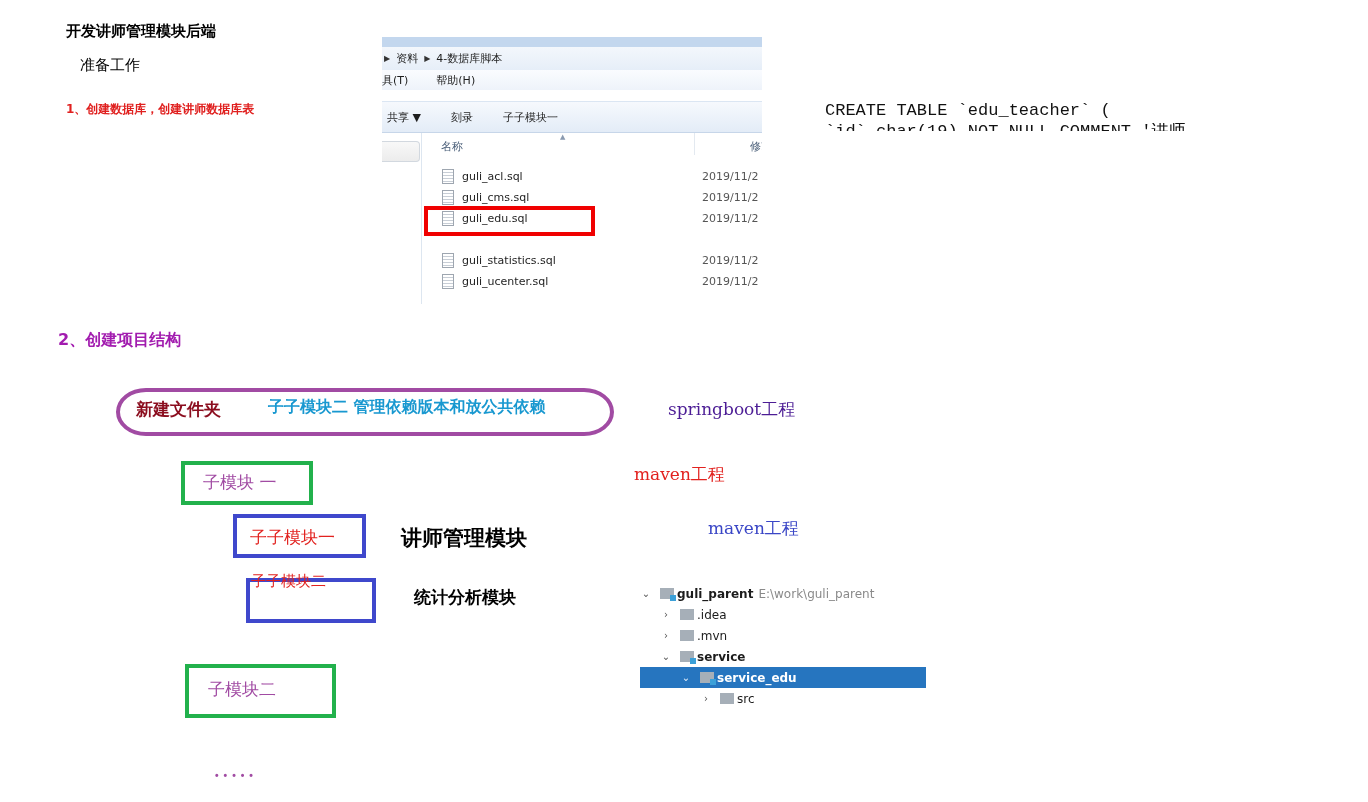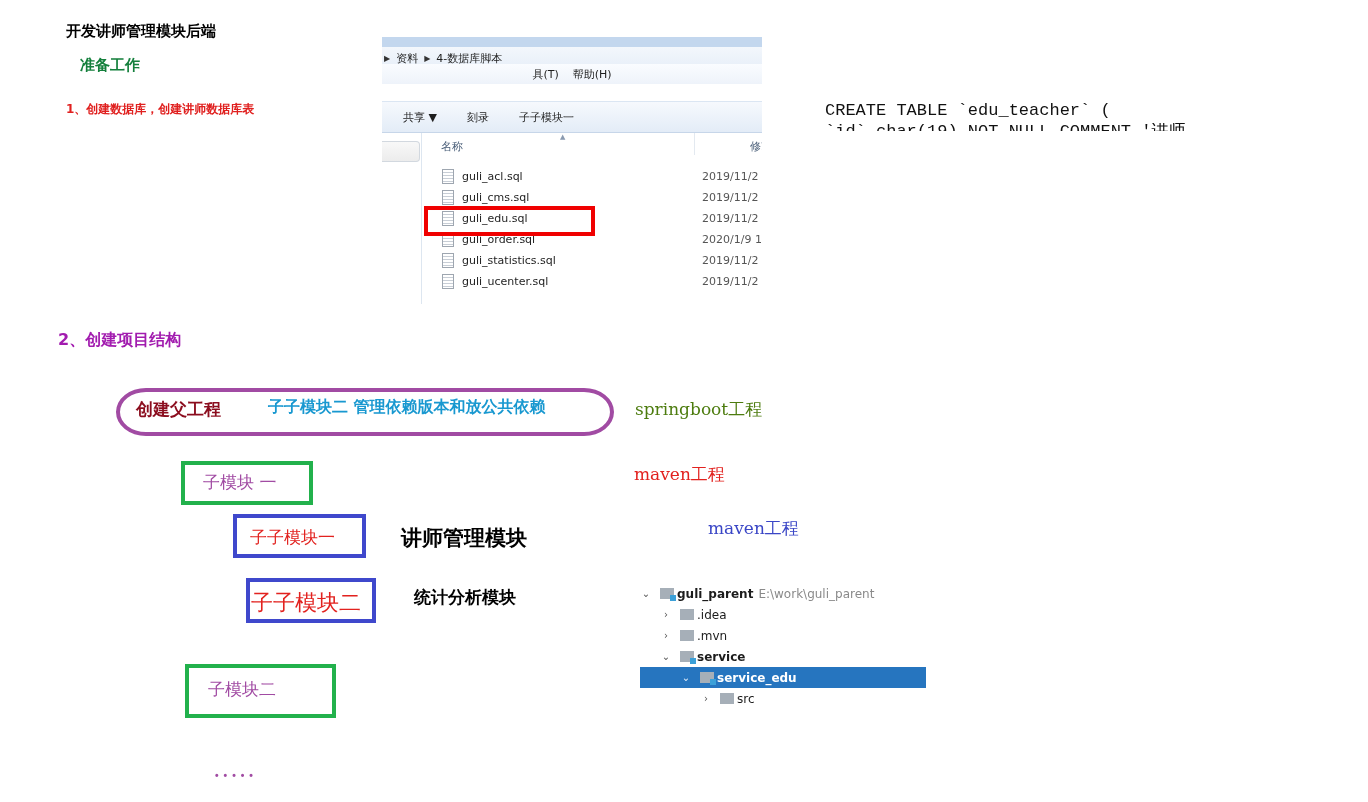--- a/index.html
+++ b/index.html
@@ -1,65 +1,65 @@
 <!DOCTYPE html>
 <html><head>
 <meta charset="utf-8">
 <style>
   * { box-sizing: border-box; margin: 0; padding: 0; }
   html, body { width: 1368px; height: 802px; background: #ffffff; overflow: hidden; }
   body { position: relative; font-family: "DejaVu Serif", serif; }
   .abs { position: absolute; white-space: nowrap; }
 
   .h-main { left: 66px; top: 22px; font-size: 15px; font-weight: bold; color: #000; font-family: "DejaVu Sans", sans-serif; }
-  .h-prep { left: 80px; top: 56px; font-size: 15px; font-weight: bold; color: #15803d; font-family: "DejaVu Sans", sans-serif; }
+  .h-prep { left: 80px; top: 56px; font-size: 15px; font-weight: normal; color: #000000; font-family: "DejaVu Sans", sans-serif; }
   .h-step1 { left: 66px; top: 101px; font-size: 12px; font-weight: bold; color: #e0201f; font-family: "DejaVu Sans", sans-serif; }
   .h-step2 { left: 58px; top: 330px; font-size: 16px; color: #a21caf; font-family: "DejaVu Sans", sans-serif; font-weight: bold; }
 
   
   .explorer { left: 382px; top: 37px; width: 380px; height: 267px; background: #fff; overflow: hidden; font-family: "DejaVu Sans", sans-serif; font-size: 11px; color: #1e1e1e; }
   .ex-topbar { position: absolute; left: 0; top: 0; width: 100%; height: 10px; background: #c3d7ee; }
   .ex-addr { position: absolute; left: 0; top: 10px; width: 100%; height: 24px; background: linear-gradient(#f3f7fc, #e6eef8); border-bottom: 1px solid #c4d5eb; display: flex; align-items: center; padding-left: 2px; gap: 6px; }
   .ex-addr .tri { font-size: 8px; color: #333; }
   .ex-band { position: absolute; left: 0; top: 34px; width: 100%; height: 10px; background: #bcd2ec; }
-  .ex-menu { position: absolute; left: 0; top: 27px; width: 100%; height: 20px; background: linear-gradient(#fafcff, #eef3fa); display: flex; align-items: center; gap: 14px; padding-left: 0; justify-content: center; }
-  .ex-tool { position: absolute; left: 0; top: 64px; width: 100%; height: 32px; background: linear-gradient(#f6f9fd, #e3ecf7); border-top: 1px solid #dbe6f3; border-bottom: 1px solid #c7d6e9; display: flex; align-items: center; padding-left: 21px; text-align: center; }
+  .ex-menu { position: absolute; left: 0; top: 33px; width: 100%; height: 20px; background: linear-gradient(#fafcff, #eef3fa); display: flex; align-items: center; gap: 28px; padding-left: 0; }
+  .ex-tool { position: absolute; left: 0; top: 64px; width: 100%; height: 32px; background: linear-gradient(#f6f9fd, #e3ecf7); border-top: 1px solid #dbe6f3; border-bottom: 1px solid #c7d6e9; display: flex; align-items: center; padding-left: 5px; text-align: center; }
   .ex-tool span { margin-right: 30px; }
   .ex-nav { position: absolute; left: 0; top: 96px; width: 40px; height: 171px; background: #fff; border-right: 1px solid #dde6f0; }
   .ex-nav-btn { position: absolute; left: 0; top: 8px; width: 38px; height: 21px; border: 1px solid #d2d8df; border-left: none; border-radius: 0 4px 4px 0; background: linear-gradient(#f8f8f8, #ececec); }
   .ex-col-name { position: absolute; left: 59px; top: 102px; color: #4c607a; }
   .ex-sort { position: absolute; left: 178px; top: 96px; font-size: 7px; color: #8a9ab0; }
   .ex-col-date { position: absolute; left: 320px; top: 102px; color: #4c607a; margin-left: 48px; }
   .ex-coldiv { position: absolute; left: 312px; top: 96px; width: 1px; height: 22px; background: #e3e9f0; }
   .ex-row { position: absolute; left: 60px; height: 20px; width: 320px; display: flex; align-items: center; }
   .ex-row .fi { width: 12px; height: 15px; border: 1px solid #9ea6b0; background: repeating-linear-gradient(#fff 0 2px, #c8ced6 2px 3px); margin-right: 8px; }
   .ex-row .fn { width: 240px; color: #1e1e1e; }
   .ex-row .fd { color: #555; }
   .redbox { position: absolute; left: 42px; top: 169px; width: 171px; height: 30px; border: 4px solid #f00000; }
 
   .sql { left: 825px; top: 101px; font-family: "Liberation Mono", monospace; font-size: 17px; color: #111; }
   .sql2 { left: 825px; top: 123px; width: 410px; height: 8px; overflow: hidden; font-family: "Liberation Mono", monospace; font-size: 17px; color: #111; line-height: 17px; }
 
   
   .parent-box { left: 116px; top: 388px; width: 498px; height: 48px; border: 4px solid #a14ba3; border-radius: 30px / 24px; }
   .parent-label { left: 136px; top: 398px; font-size: 17px; color: #8b0d1e; font-weight: bold; font-family: "DejaVu Sans", sans-serif; }
   .parent-desc { left: 268px; top: 397px; font-size: 16px; color: #1898d0; font-weight: bold; }
-  .springboot { left: 635px; top: 398px; font-size: 17px; color: #4d7c0f; }
+  .springboot { left: 668px; top: 398px; font-size: 17px; color: #4c1d95; }
   .maven1 { left: 634px; top: 463px; font-size: 17px; color: #e2221f; }
   .maven2 { left: 708px; top: 517px; font-size: 17px; color: #3a46c6; }
 
   .box-green { border: 4px solid #22b14c; background: #fff; }
   .box-blue { border: 4px solid #3f48cc; background: #fff; }
   .sub1 { left: 181px; top: 461px; width: 132px; height: 44px; }
   .sub1-t { left: 203px; top: 471px; font-size: 17px; color: #a14ba3; }
   .subsub1 { left: 233px; top: 514px; width: 133px; height: 44px; }
   .subsub1-t { left: 250px; top: 526px; font-size: 17px; color: #e2221f; }
   .subsub1-d { left: 401px; top: 524px; font-size: 21px; color: #000; font-weight: bold; font-family: "DejaVu Sans", sans-serif; }
   .subsub2 { left: 246px; top: 578px; width: 130px; height: 45px; }
-  .subsub2-t { left: 251px; top: 588px; font-size: 22px; color: #e2221f; }
+  .subsub2-t { left: 251px; top: 572px; font-size: 15px; color: #e2221f; }
   .subsub2-d { left: 414px; top: 586px; font-size: 17px; color: #000; font-weight: bold; font-family: "DejaVu Sans", sans-serif; }
   .sub2 { left: 185px; top: 664px; width: 151px; height: 54px; }
   .sub2-t { left: 208px; top: 678px; font-size: 17px; color: #a14ba3; }
   .dots { left: 214px; top: 762px; font-size: 16px; color: #a14ba3; letter-spacing: 3px; font-weight: bold; }
 
   
   .tree { left: 640px; top: 583px; width: 286px; height: 126px; font-family: "DejaVu Sans", sans-serif; font-size: 12px; color: #1c1c1c; }
   .tnode { position: absolute; height: 21px; display: flex; align-items: center; white-space: nowrap; }
   .chev { width: 12px; font-size: 10px; color: #555; text-align: center; margin-right: 8px; }
   .folder { width: 14px; height: 11px; background: #a6afb8; position: relative; margin-right: 3px; }
@@ -110,45 +110,40 @@
   <div class="ex-row" style="top:150px">
     <span class="fi"></span>
     <span class="fn">guli_cms.sql</span>
     <span class="fd">2019/11/2</span>
   </div>
   <div class="ex-row" style="top:171px">
     <span class="fi"></span>
     <span class="fn">guli_edu.sql</span>
     <span class="fd">2019/11/2</span>
   </div>
-  <div class="ex-row" style="top:192px">
-    <span class="fi"></span>
-    <span class="fn">guli_order.sql</span>
-    <span class="fd">2020/1/9 1</span>
-  </div>
   <div class="ex-row" style="top:213px">
     <span class="fi"></span>
     <span class="fn">guli_statistics.sql</span>
     <span class="fd">2019/11/2</span>
   </div>
   <div class="ex-row" style="top:234px">
     <span class="fi"></span>
     <span class="fn">guli_ucenter.sql</span>
     <span class="fd">2019/11/2</span>
   </div>
   <div class="redbox"></div>
 </div>
 
 <div class="abs sql">CREATE TABLE `edu_teacher` (</div>
 <div class="abs sql2">  `id` char(19) NOT NULL COMMENT '讲师</div>
 
 <div class="abs h-step2">2、创建项目结构</div>
 
 <div class="abs parent-box"></div>
-<div class="abs parent-label">创建父工程</div>
+<div class="abs parent-label">新建文件夹</div>
 <div class="abs parent-desc">子子模块二 管理依赖版本和放公共依赖</div>
 <div class="abs springboot">springboot工程</div>
 
 <div class="abs box-green sub1"></div>
 <div class="abs sub1-t">子模块 一</div>
 <div class="abs maven1">maven工程</div>
 
 <div class="abs box-blue subsub1"></div>
 <div class="abs subsub1-t">子子模块一</div>
 <div class="abs subsub1-d">讲师管理模块</div>

